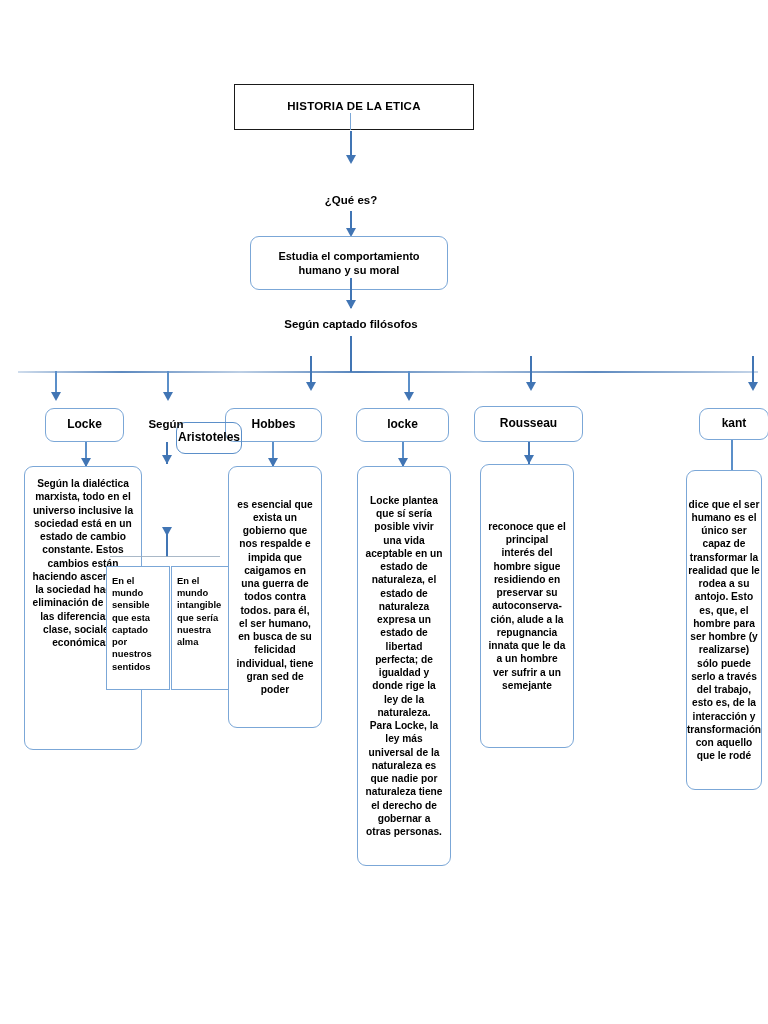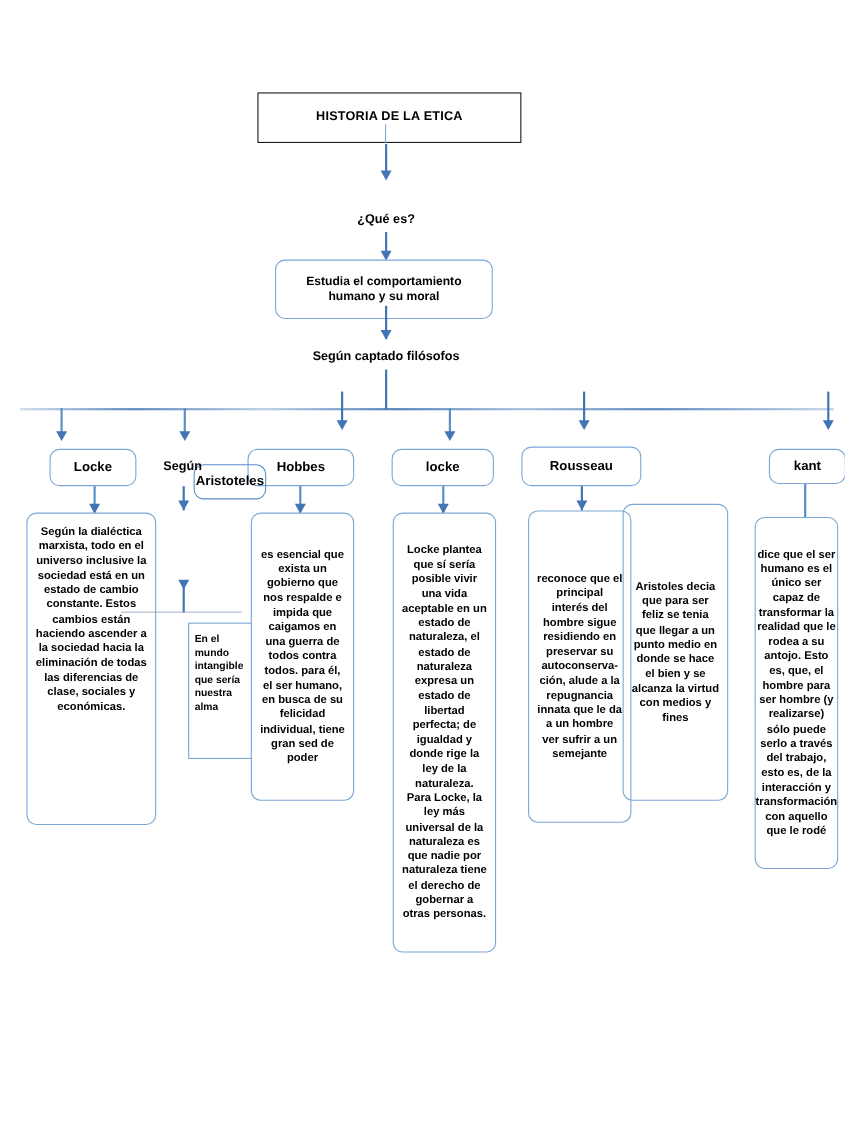--- a/index.html
+++ b/index.html
@@ -191,37 +191,37 @@
 
   <div class="node body" style="left:24px;top:466px;width:118px;height:284px;">
     <span>Según la dialéctica marxista, todo en el universo inclusive la sociedad está en un estado de cambio constante. Estos cambios están haciendo ascender a la sociedad hacia la eliminación de todas las diferencias de clase, sociales y económicas.</span>
   </div>
 
 
   <div class="vline" style="left:166px;top:533px;height:24px;"></div>
   <div class="arrowhead" style="left:161.5px;top:527px;"></div>
   <div class="thinrule" style="left:110px;top:556px;width:110px;"></div>
 
+  <div class="node sub square" style="left:106px;top:566px;width:64px;height:124px;">
+    <span>En el mundo sensible que esta captado por nuestros sentidos</span>
+  </div>
   <div class="node sub square" style="left:171px;top:566px;width:60px;height:124px;">
     <span>En el mundo intangible que sería nuestra alma</span>
   </div>
 
   <div class="node body mid" style="left:228px;top:466px;width:94px;height:262px;">
     <span>es esencial que exista un gobierno que nos respalde e impida que caigamos en una guerra de todos contra todos. para él, el ser humano, en busca de su felicidad individual, tiene gran sed de poder</span>
   </div>
 
   <div class="node body mid" style="left:357px;top:466px;width:94px;height:400px;">
     <span>Locke plantea que sí sería posible vivir una vida aceptable en un estado de naturaleza, el estado de naturaleza expresa un estado de libertad perfecta; de igualdad y donde rige la ley de la naturaleza. Para Locke, la ley más universal de la naturaleza es que nadie por naturaleza tiene el derecho de gobernar a otras personas.</span>
   </div>
 
   <div class="node body mid" style="left:480px;top:464px;width:94px;height:284px;">
     <span>reconoce que el principal interés del hombre sigue residiendo en preservar su autoconserva-ción, alude a la repugnancia innata que le da a un hombre ver sufrir a un semejante</span>
   </div>
 
-  <div class="node body mid" style="left:566px;top:458px;width:96px;height:270px;background:transparent;z-index:2;">
-    <span>Aristoles decia que para ser feliz se tenia que llegar a un punto medio en donde se hace el bien y se alcanza la virtud con medios y fines</span>
-  </div>
 
   <div class="node body mid" style="left:668px;top:470px;width:76px;height:320px;margin-left:18px;">
     <span>dice que el ser humano es el único ser capaz de transformar la realidad que le rodea a su antojo. Esto es, que, el hombre para ser hombre (y realizarse) sólo puede serlo a través del trabajo, esto es, de la interacción y transformación con aquello que le rodé</span>
   </div>
 
 </div>
 
 </body></html>

